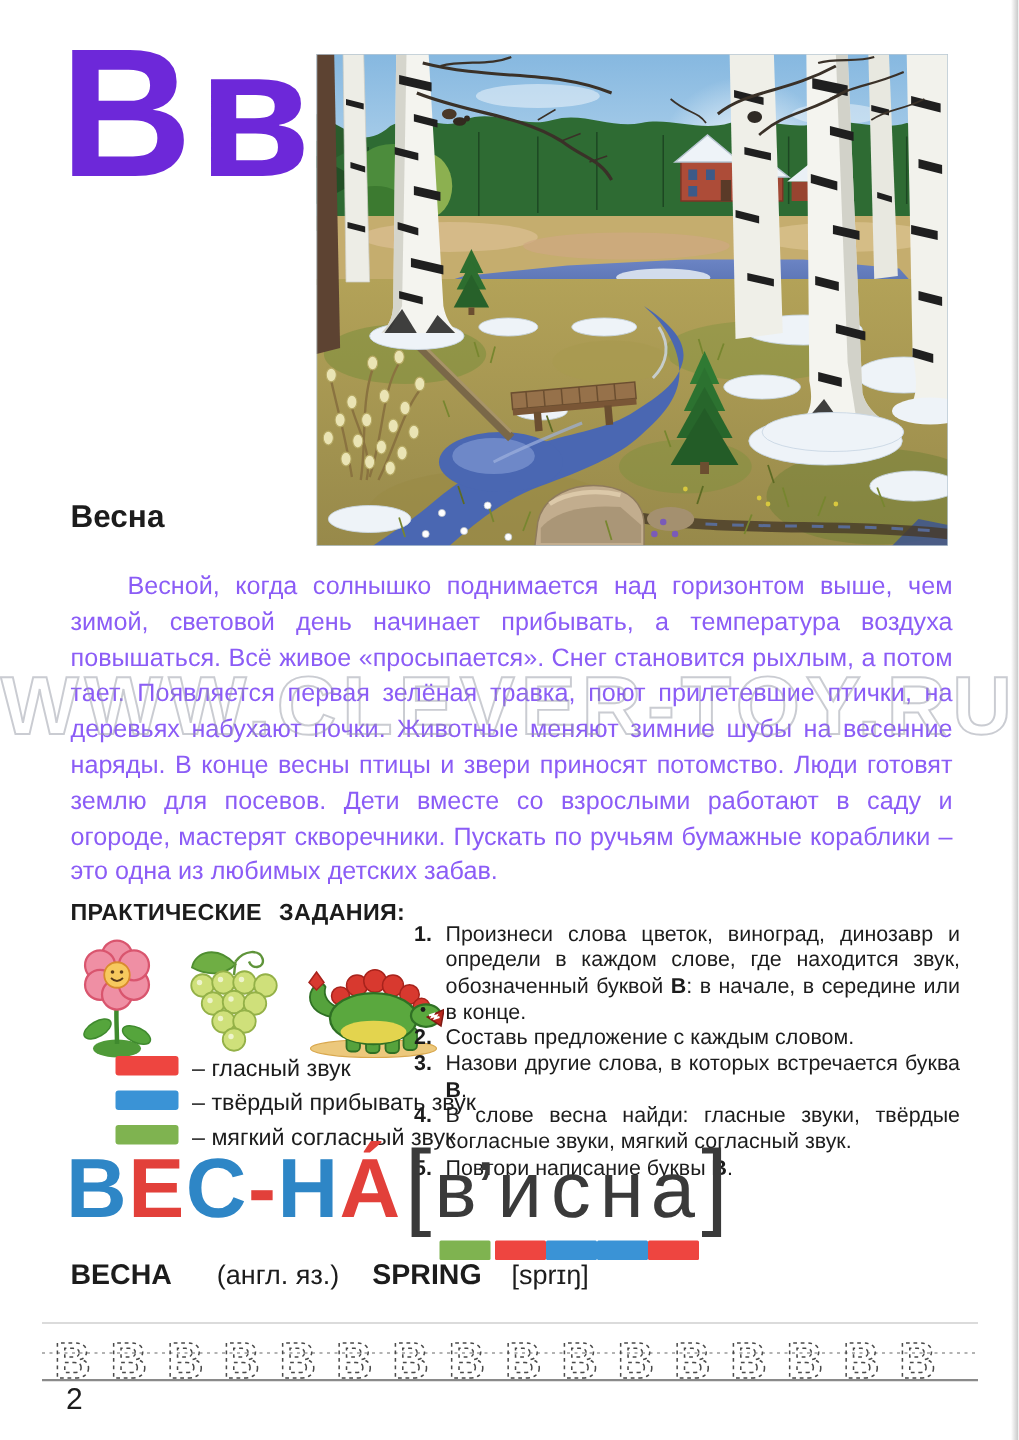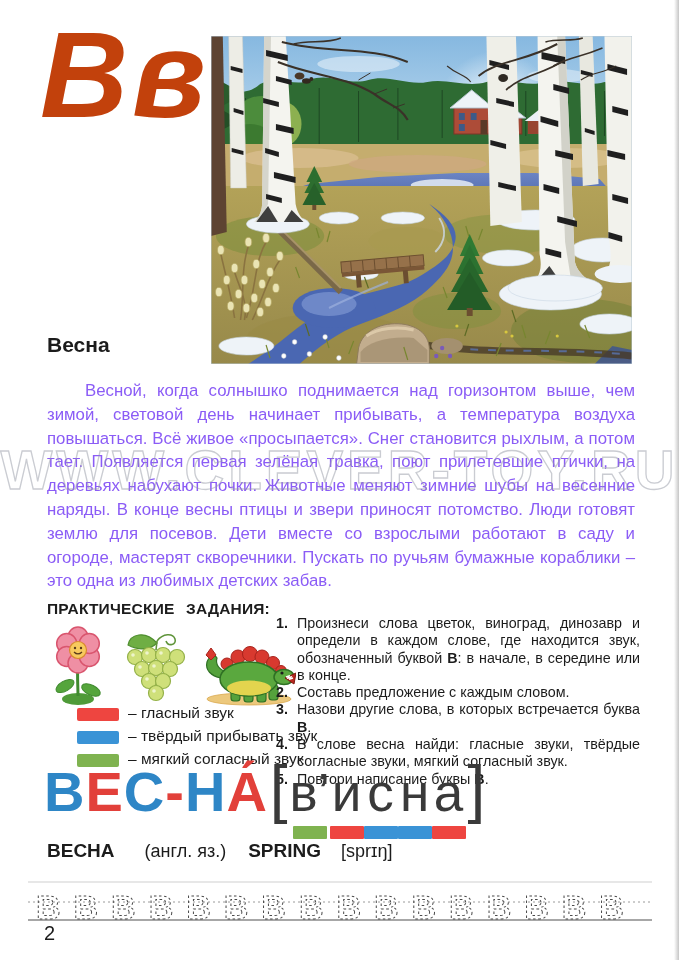--- a/index.html
+++ b/index.html
@@ -6,35 +6,34 @@
   body{
     width:679px;height:960px;position:relative;overflow:hidden;
     background:#ffffff;color:#1c1c1c;
     font-family:"Liberation Sans", sans-serif;
   }
   .scan-edge{position:absolute;right:0;top:0;width:5px;height:100%;
     background:linear-gradient(to left,#c6c6c6,rgba(255,255,255,0));}
   .big-letters{
     position:absolute;left:40px;top:14px;
     font-size:122px;font-weight:bold;line-height:1;letter-spacing:4px;
-    color:#c2410c;
-    font-style:italic;
+    color:#6d28d9;
   }
   .artwork{position:absolute;left:211px;top:36px;width:421px;height:328px;}
   .artwork svg{display:block;}
   .section-title{position:absolute;left:47px;top:333px;font-size:21px;font-weight:bold;}
   .paragraph{
     position:absolute;left:47px;top:379px;width:588px;
     font-size:16.8px;line-height:23.8px;text-align:justify;text-indent:38px;
     color:#8b5cf6;
   }
   .practice-heading{position:absolute;left:47px;top:600px;font-size:15.5px;font-weight:bold;word-spacing:7px;letter-spacing:.2px;}
   .icons-row{position:absolute;left:45px;top:626px;display:flex;align-items:flex-end;gap:10px;}
   .legend{position:absolute;left:45px;top:704px;display:flex;flex-direction:column;gap:6px;}
-  .legend-row{display:flex;align-items:flex-end;gap:9px;padding-left:32px;}
+  .legend-row{display:flex;align-items:flex-start;gap:9px;padding-left:32px;}
   .legend-swatch{width:42px;height:13px;border-radius:2px;flex:0 0 auto;}
   .legend-label{font-size:15.5px;line-height:1.1;}
   .tasks{position:absolute;left:276px;top:615px;width:364px;font-size:14.3px;line-height:17.3px;}
   .task{display:flex;margin:0;}
   .task-num{font-weight:bold;width:21px;flex:0 0 auto;}
   .task-text{flex:1;text-align:justify;}
   .it{}
   .bb{font-weight:bold;}
   .word-line{position:absolute;left:44px;top:757px;display:flex;align-items:baseline;gap:0;white-space:nowrap;}
   .syllword{font-size:56px;font-weight:bold;letter-spacing:1px;line-height:1;}

